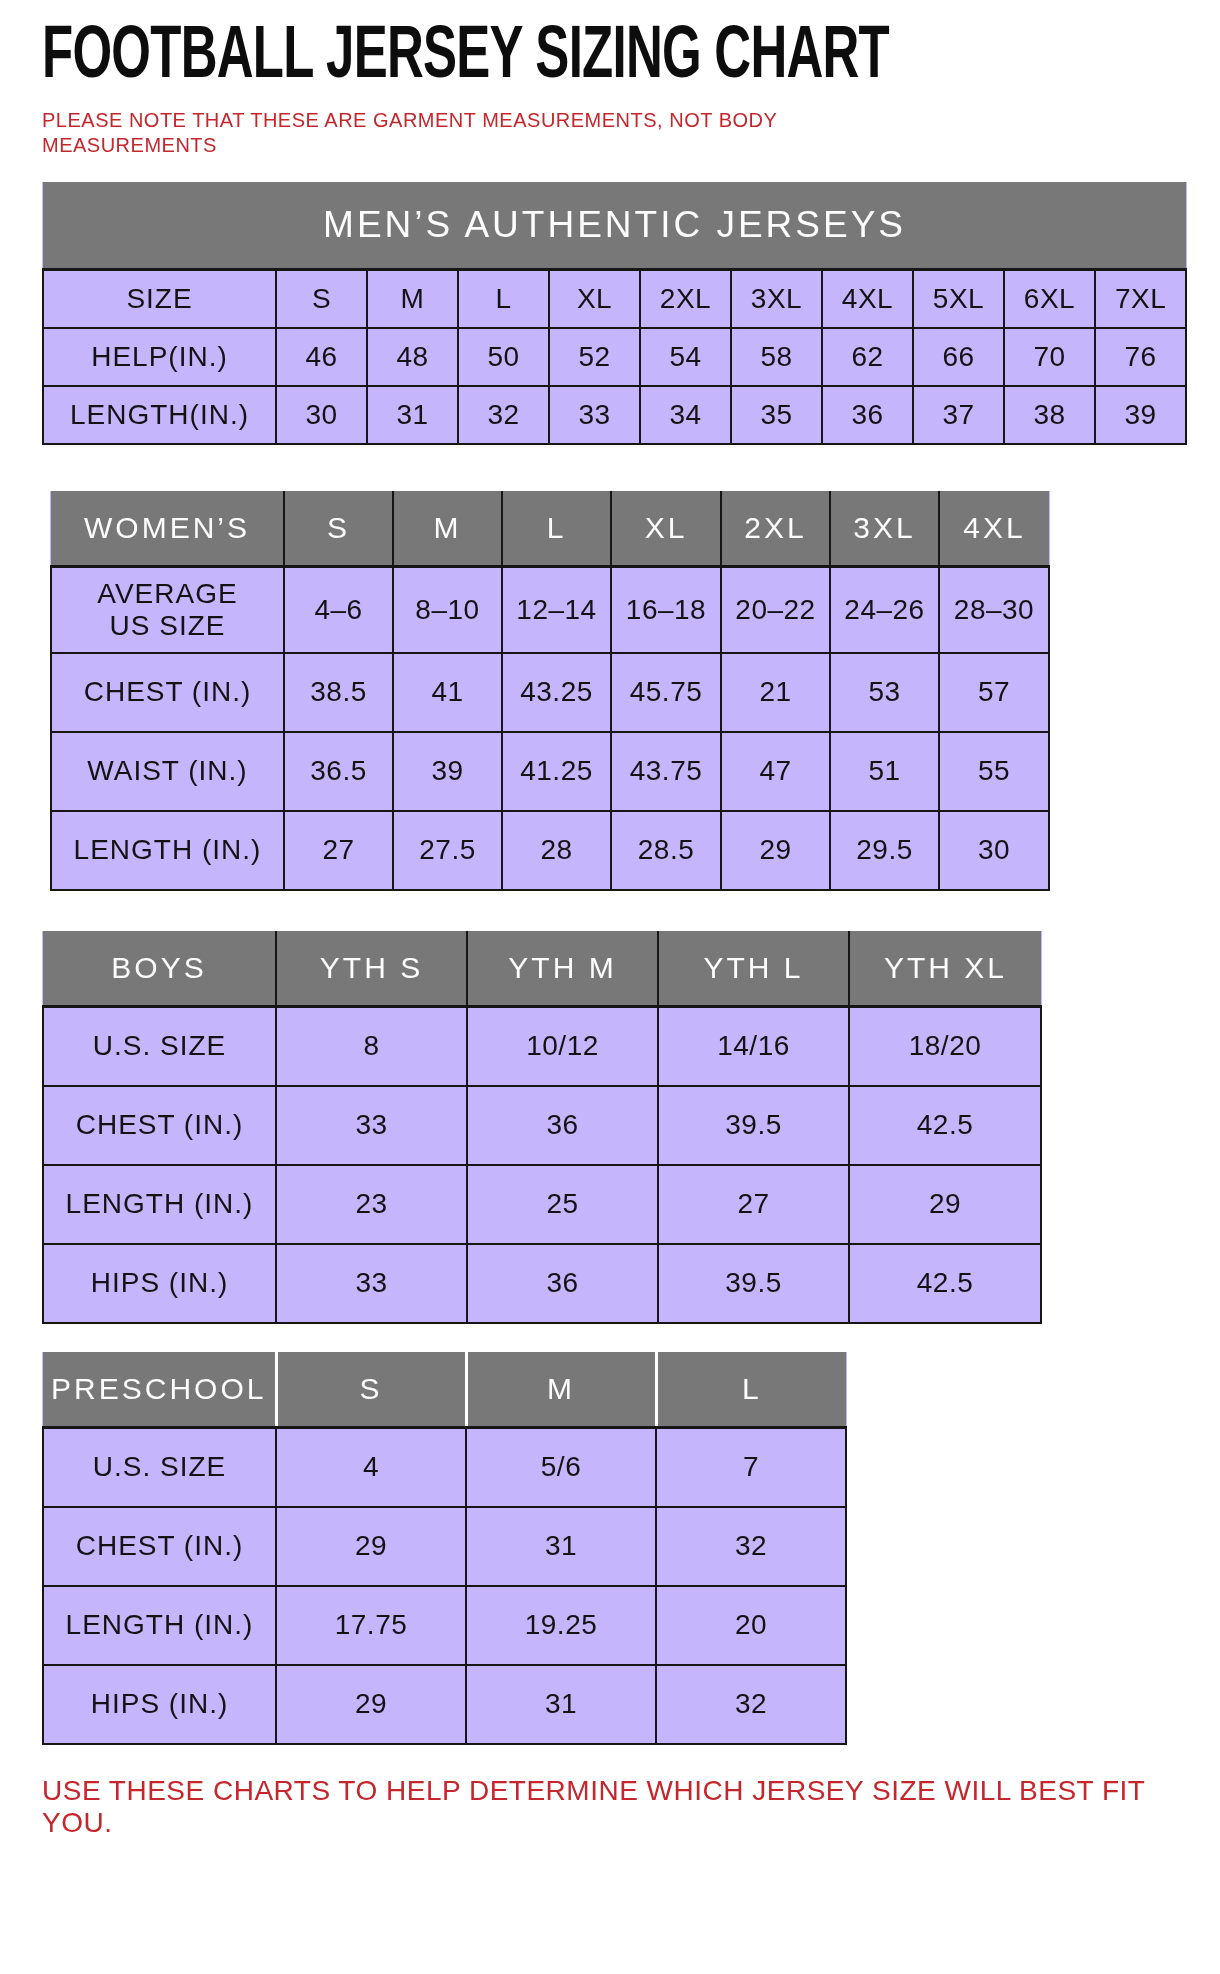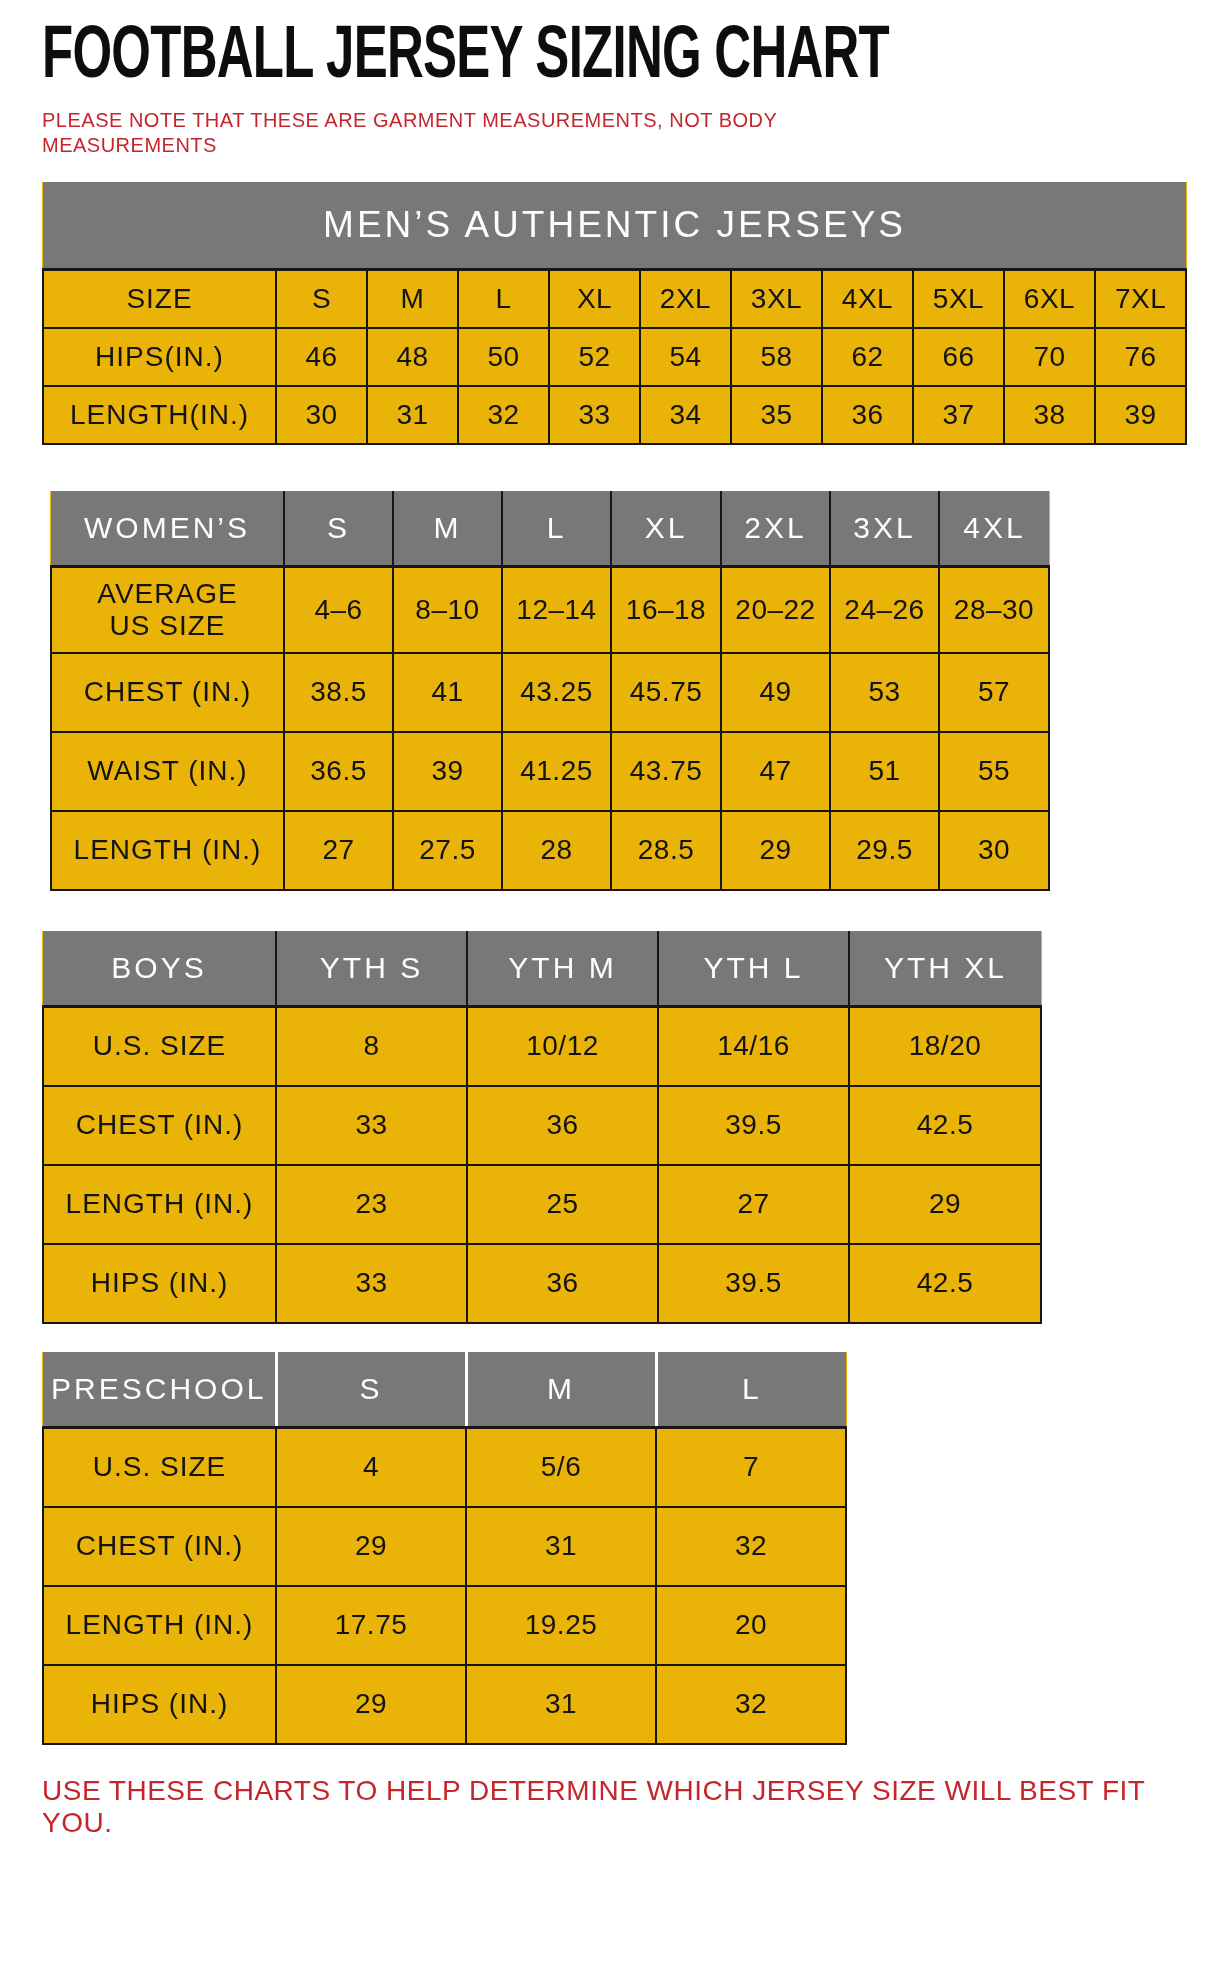--- a/index.html
+++ b/index.html
@@ -34,21 +34,21 @@
     line-height: 1.24;
     letter-spacing: 0.5px;
     color: #c5262c;
     font-weight: 400;
   }
 
   
   table {
     border-collapse: collapse;
     table-layout: fixed;
-    background: #eab308;
+    background: #c4b5fd;
   }
   th {
     background: #787878;
     color: #fdfdfd;
     font-weight: 400;
     font-size: 30px;
     letter-spacing: 3px;
     border: none;
     border-bottom: 3px solid #161616;
     text-align: center;
@@ -127,21 +127,21 @@
         <td>L</td>
         <td>XL</td>
         <td>2XL</td>
         <td>3XL</td>
         <td>4XL</td>
         <td>5XL</td>
         <td>6XL</td>
         <td>7XL</td>
       </tr>
       <tr>
-        <td class="lbl">HIPS(IN.)</td>
+        <td class="lbl">HELP(IN.)</td>
         <td>46</td>
         <td>48</td>
         <td>50</td>
         <td>52</td>
         <td>54</td>
         <td>58</td>
         <td>62</td>
         <td>66</td>
         <td>70</td>
         <td>76</td>
@@ -196,21 +196,21 @@
         <td>20–22</td>
         <td>24–26</td>
         <td>28–30</td>
       </tr>
       <tr>
         <td class="lbl">CHEST (IN.)</td>
         <td>38.5</td>
         <td>41</td>
         <td>43.25</td>
         <td>45.75</td>
-        <td>49</td>
+        <td>21</td>
         <td>53</td>
         <td>57</td>
       </tr>
       <tr>
         <td class="lbl">WAIST (IN.)</td>
         <td>36.5</td>
         <td>39</td>
         <td>41.25</td>
         <td>43.75</td>
         <td>47</td>

